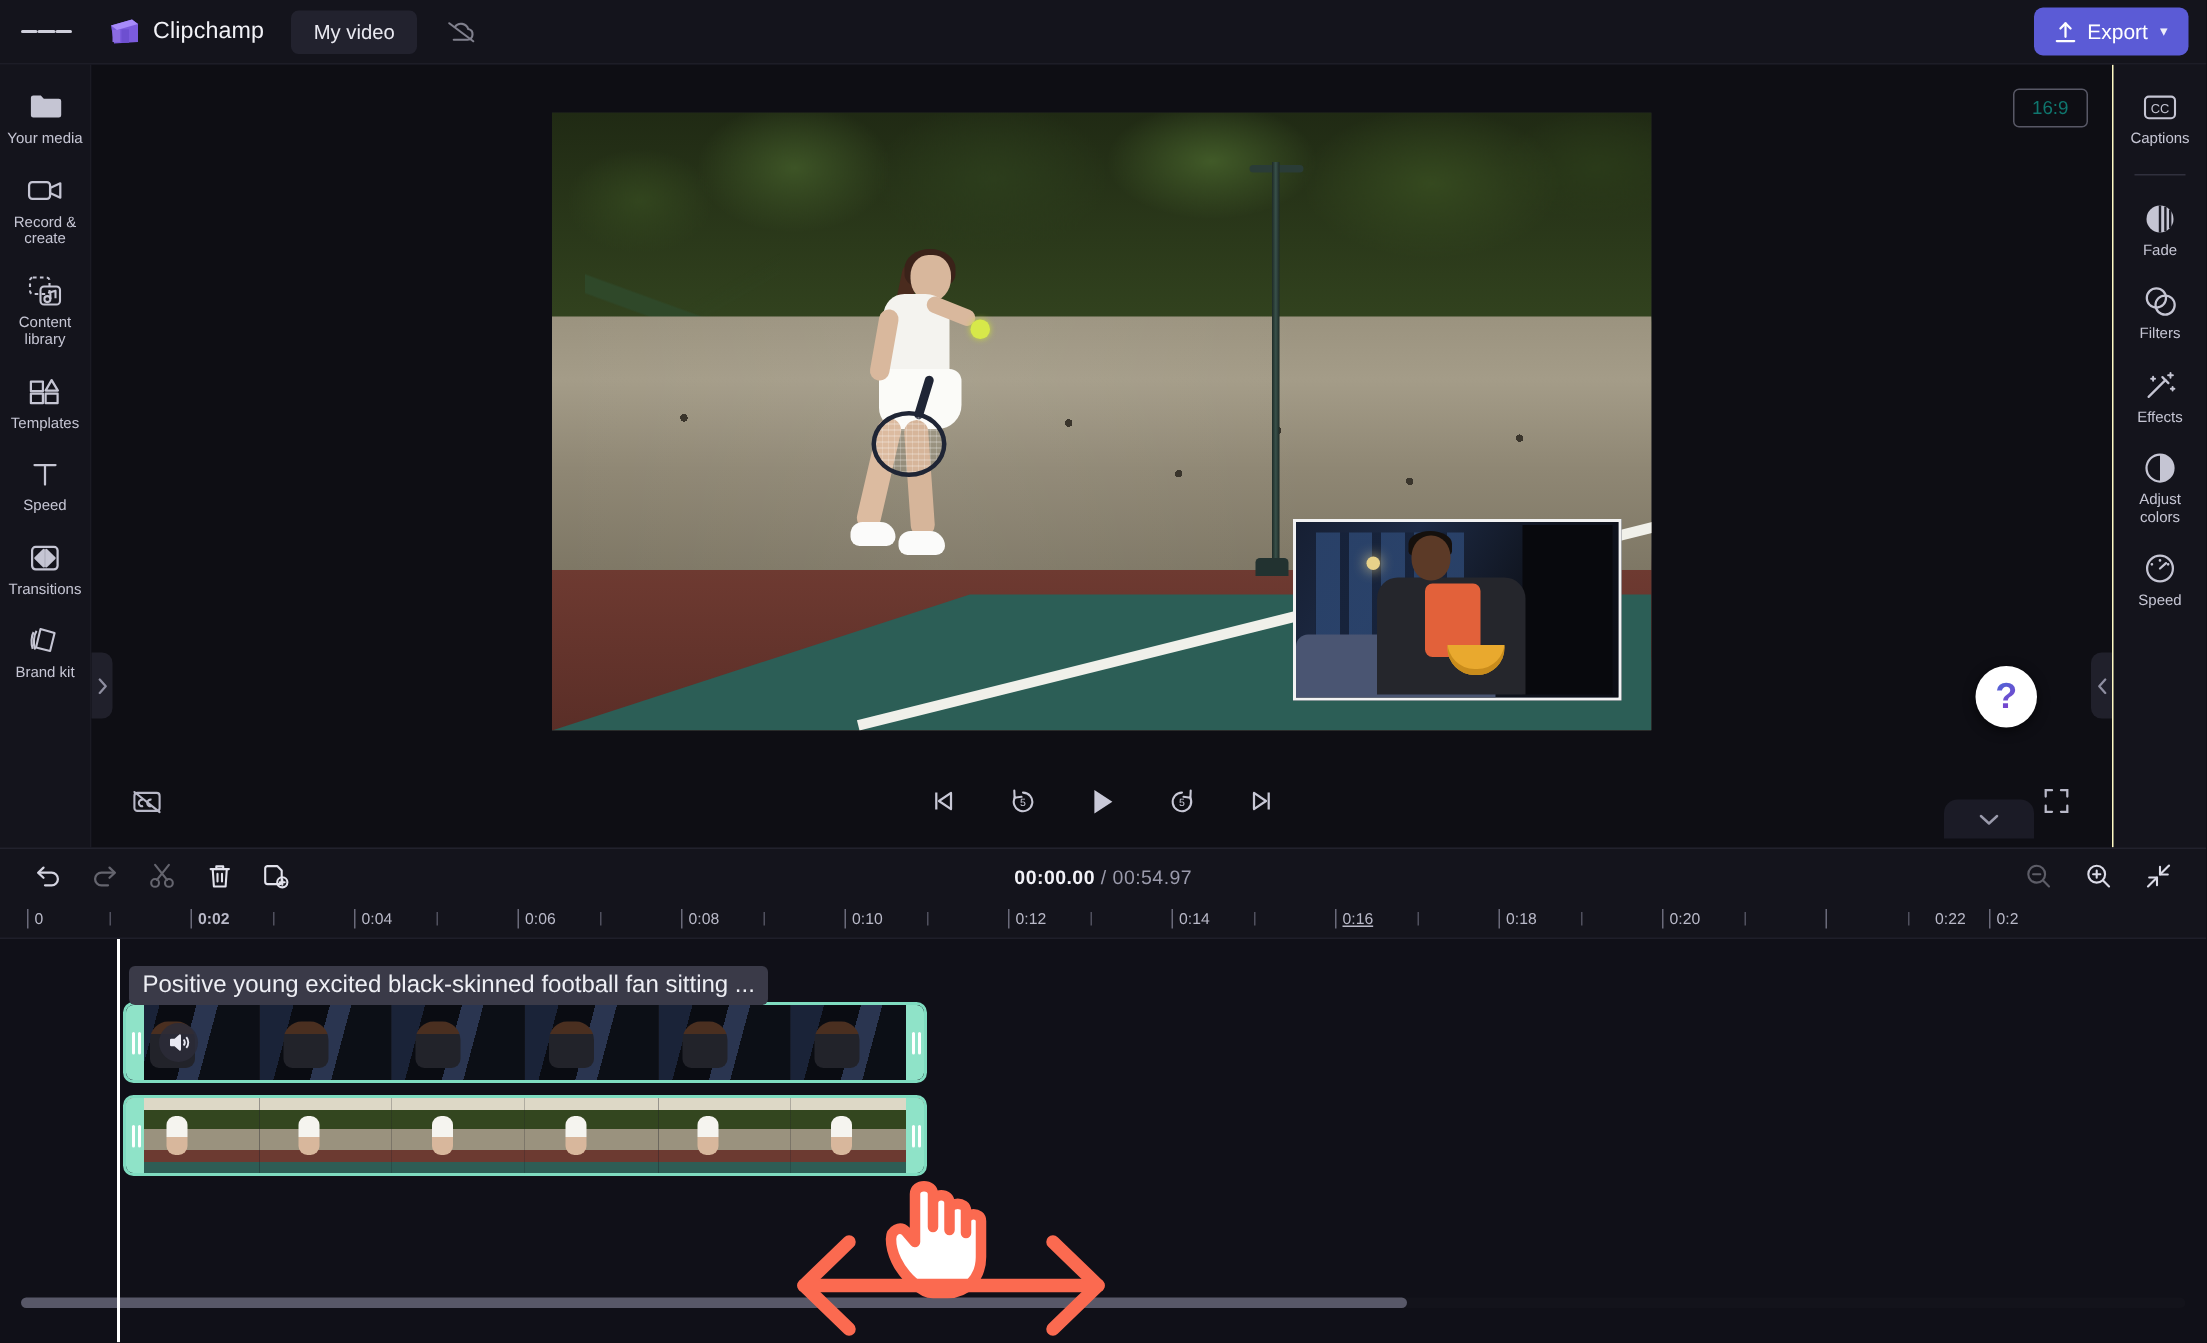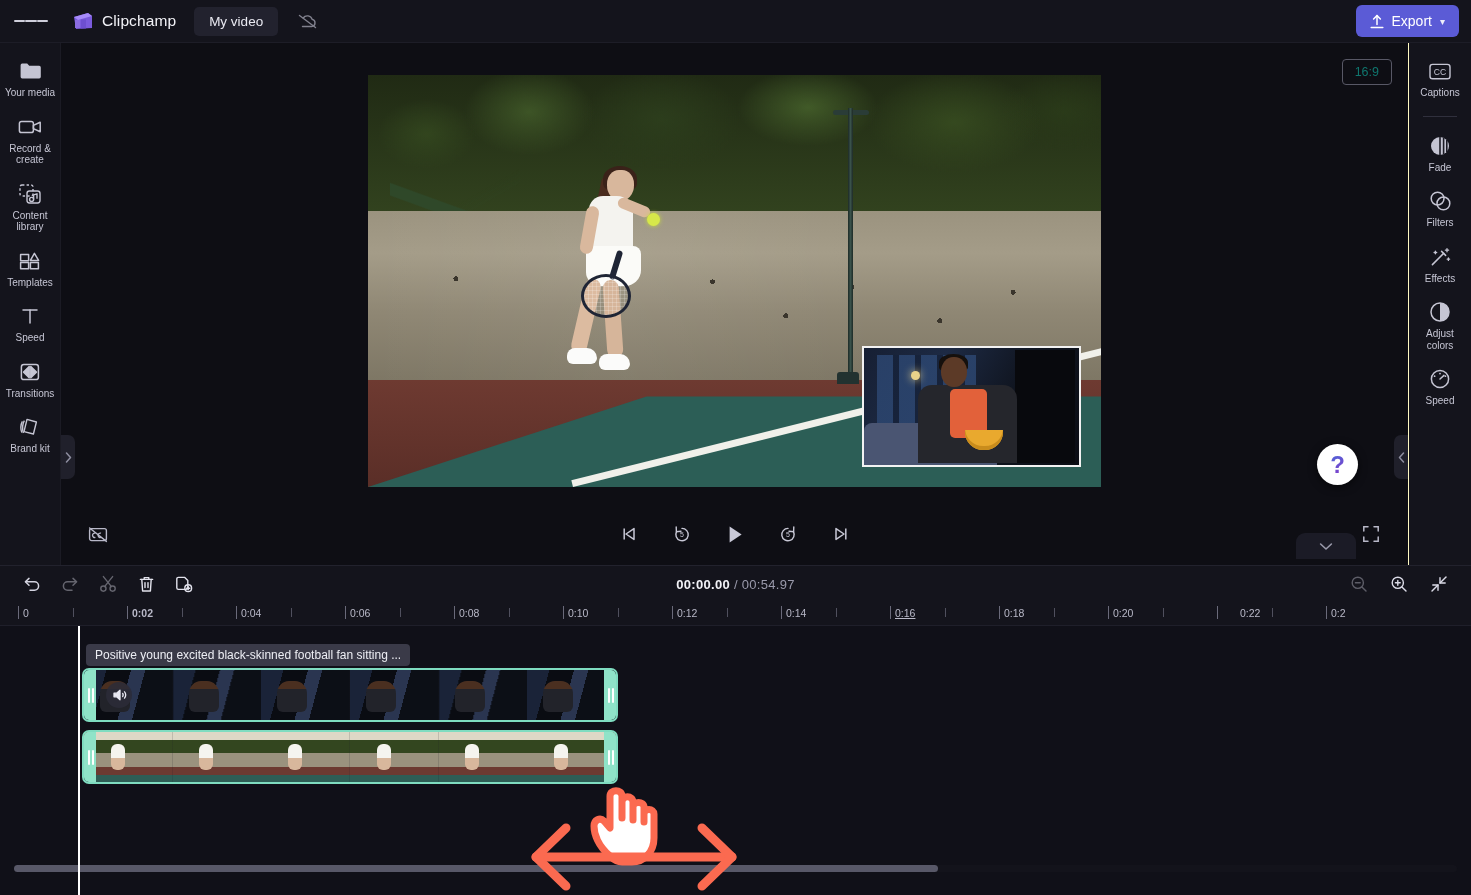--- a/index.html
+++ b/index.html
@@ -191,21 +191,21 @@
   .tc .tot { color:#9a9aab; }
   .tl-zoom { margin-left:auto; display:flex; gap:12px; align-items:center; }
 
   .ruler { height:24px; position:relative; background:#14141c; overflow:hidden; border-bottom:1px solid #1f1f2a; }
   .ruler .tick { position:absolute; top:6px; width:1px; height:9px; background:#50505e; }
   .ruler .tick.major { top:4px; height:13px; background:#6a6a7a; }
   .ruler .lbl { position:absolute; top:5px; font-size:10.5px; color:#b9b9c8; }
 
   .tracks { flex:1; position:relative; background:#101018; overflow:hidden; }
   .clip-label {
-    position:absolute; background:#3a3a48; color:#edeef4; font-size:12px;
+    position:absolute; background:#3a3a48; color:#edeef4; font-size:16px;
     padding:4px 9px; border-radius:4px; white-space:nowrap; z-index:6;
   }
   .clip {
     position:absolute; border:2px solid #7fdcc0; border-radius:7px;
     overflow:hidden; background:#1c1c26; cursor:pointer;
   }
   .clip .strip { position:absolute; inset:0; display:flex; }
   .clip .strip > div { flex:1; background-size:cover; background-position:center; }
   .handle {
     position:absolute; top:0; height:100%; width:12px; background:#8fe3c8;
@@ -664,21 +664,21 @@
         <div class="tick major" style="left: 890px;"></div>
         <div class="lbl" style="left: 895px; text-decoration: underline;">0:16</div>
         <div class="tick" style="left: 944.5px;"></div>
         <div class="tick major" style="left: 999px;"></div>
         <div class="lbl" style="left: 1004px;">0:18</div>
         <div class="tick" style="left: 1053.5px;"></div>
         <div class="tick major" style="left: 1108px;"></div>
         <div class="lbl" style="left: 1113px;">0:20</div>
         <div class="tick" style="left: 1162.5px;"></div>
         <div class="tick major" style="left: 1217px;"></div>
-        <div class="lbl" style="left: 1240px;">0:22</div>
+        <div class="lbl" style="left: 1290px;">0:22</div>
         <div class="tick" style="left: 1271.5px;"></div>
         <div class="tick major" style="left: 1326px;"></div>
         <div class="lbl" style="left: 1331px;">0:2</div>
       </div>
 
     <div class="tracks">
 
       <div class="clip-label" style="left:86px; top:18px;">Positive young excited black-skinned football fan sitting ...</div>
 
       <div class="clip" id="clip1" style="left:82px; top:42px; width:536px; height:54px;">

